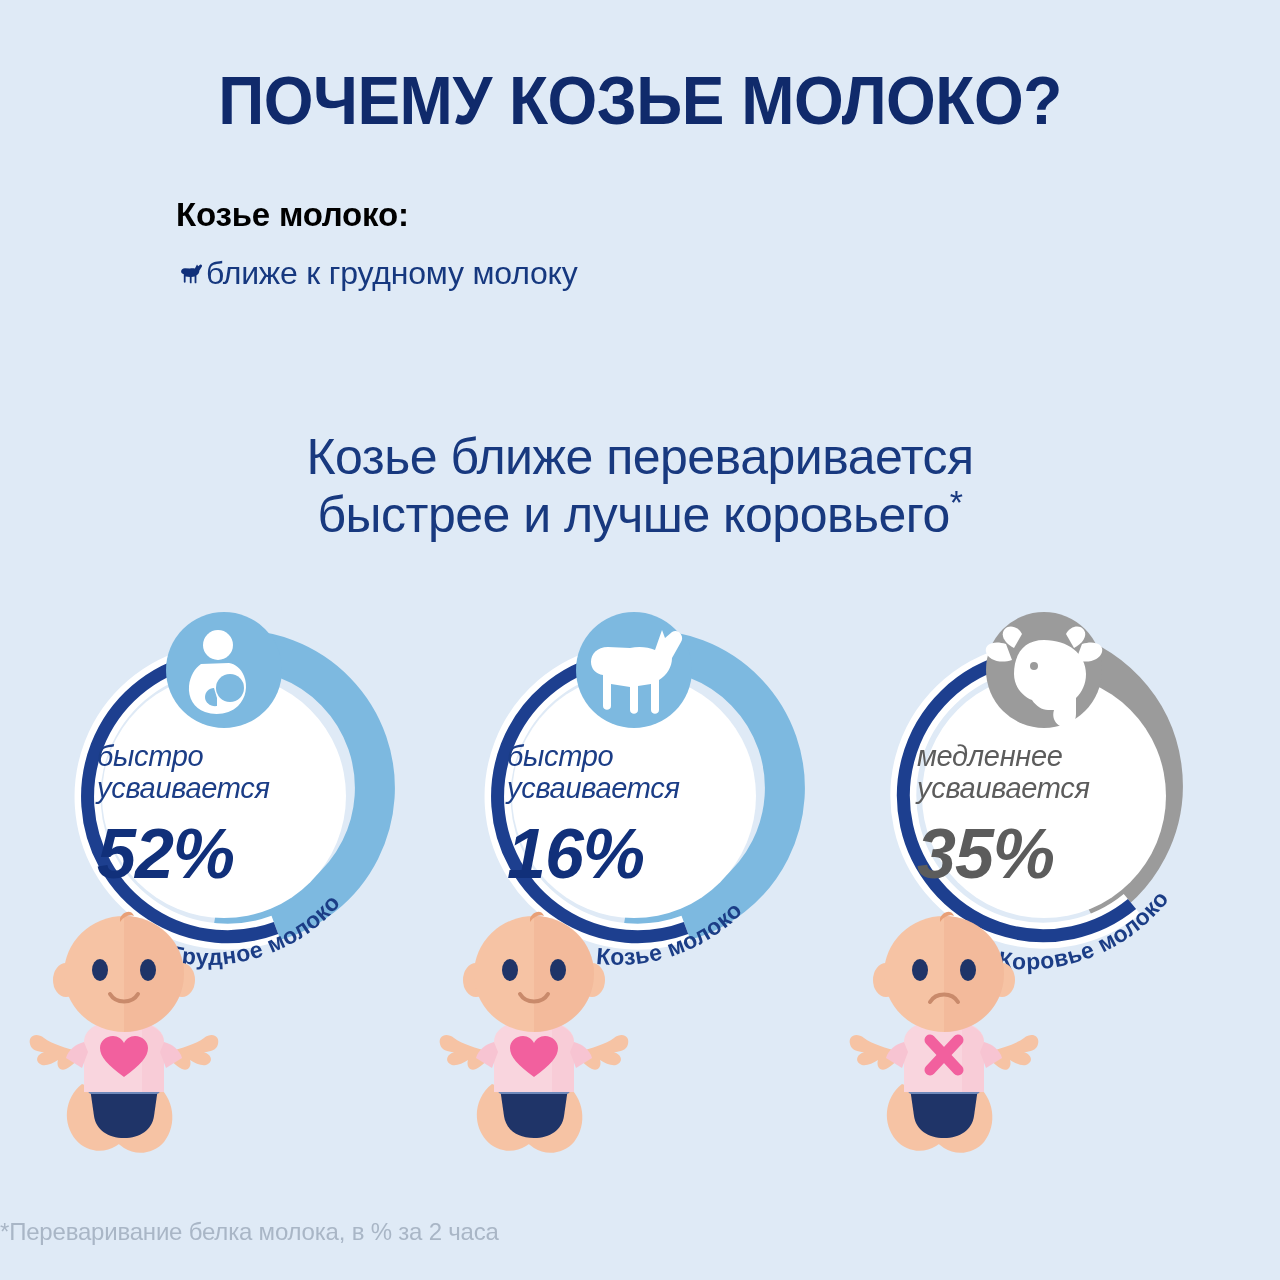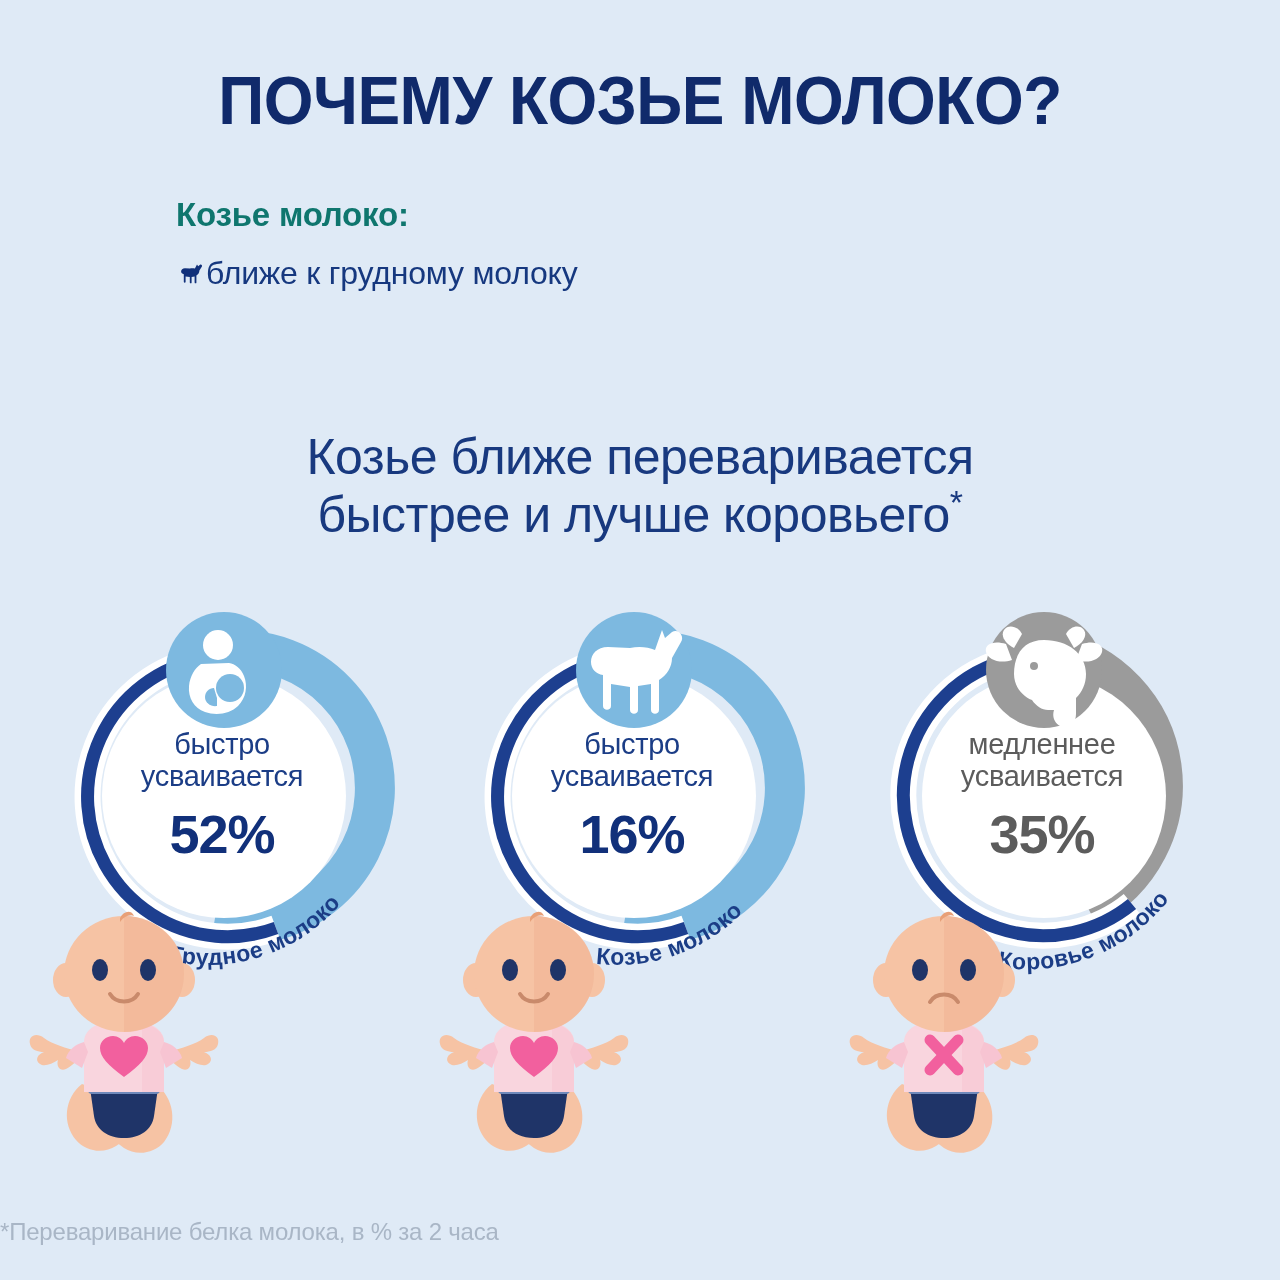--- a/index.html
+++ b/index.html
@@ -38,21 +38,21 @@
   
   .intro {
     position: absolute;
     left: 176px;
     top: 196px;
     width: 960px;
   }
   .intro-head {
     font-size: 33px;
     font-weight: bold;
-    color: #0f766e;
+    color: #000000;
     letter-spacing: -0.2px;
     margin-bottom: 22px;
   }
   .bullet-row {
     display: flex;
     align-items: center;
     margin-bottom: 16px;
   }
   .bullet-icon {
     flex: 0 0 auto;
@@ -107,33 +107,33 @@
     left: 40px;
     top: 6px;
     width: 340px;
     height: 400px;
     overflow: visible;
   }
 
   .center-text {
     position: absolute;
     left: 75px;
-    top: 116px;
+    top: 128px;
     width: 250px;
-    text-align: center;
     pointer-events: none;
+    font-style: italic;
   }
   .center-label {
     font-size: 29px;
     line-height: 1.12;
     color: #1b3d86;
     letter-spacing: -0.3px;
   }
   .center-pct {
-    font-size: 54px;
+    font-size: 70px;
     font-weight: bold;
     line-height: 1;
     margin-top: 14px;
     color: #11307a;
     letter-spacing: -1px;
   }
   .chart.gray .center-label { color: #5c5c5c; }
   .chart.gray .center-pct   { color: #5c5c5c; }
 
   .baby-svg {

